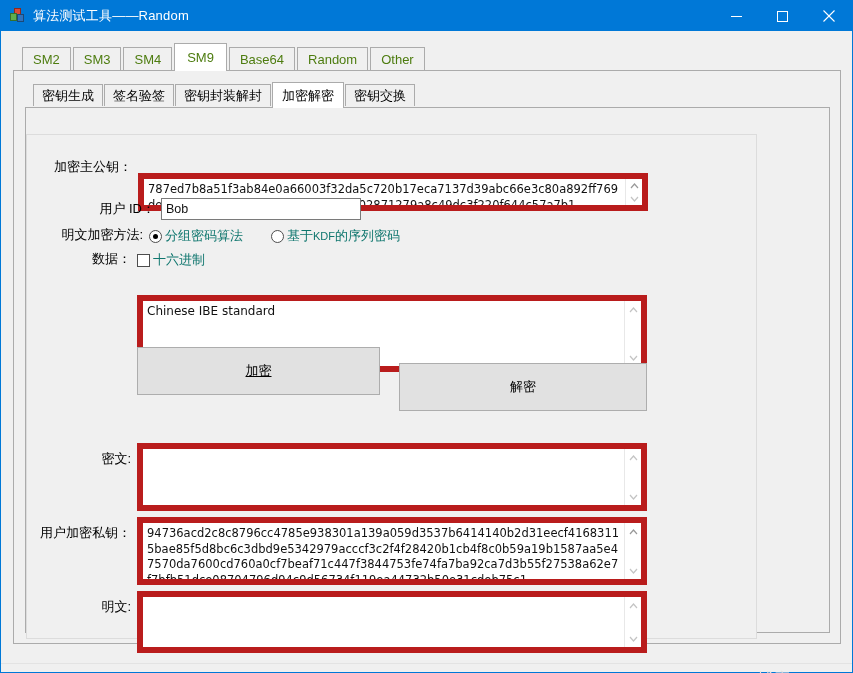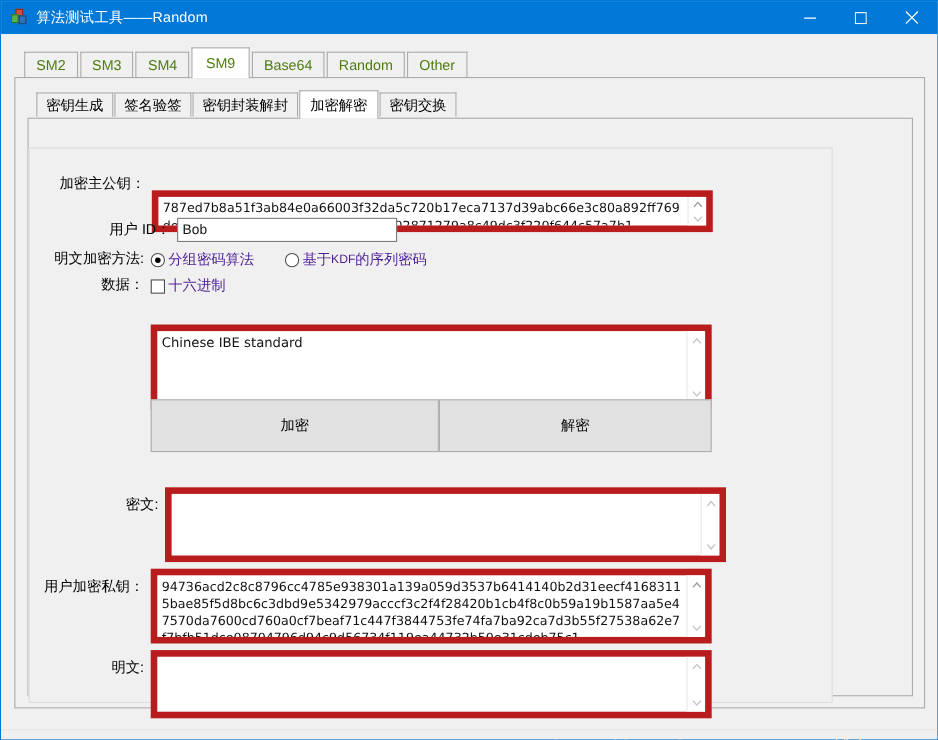--- a/index.html
+++ b/index.html
@@ -185,21 +185,21 @@
   .input-single {
     background: #ffffff;
     border: 1px solid #7a7a7a;
     height: 22px;
     display: flex; align-items: center;
     padding-left: 4px;
     font-size: 12.5px;
     color: #111;
   }
   
-  .radio-wrap { display: flex; align-items: center; font-size: 13px; color:#4c1d95; }
+  .radio-wrap { display: flex; align-items: center; font-size: 13px; color:#0f766e; }
   .radio {
     width: 13px; height: 13px; border-radius: 50%;
     border: 1px solid #4d4d4d; background: #fff;
     margin-right: 3px; position: relative; flex: 0 0 auto;
   }
   .radio.checked::after {
     content: ""; position: absolute;
     left: 3px; top: 3px; width: 5px; height: 5px;
     border-radius: 50%; background: #000;
   }
@@ -345,21 +345,21 @@
                 </div>
               </div>
 
               <div class="row" style="left:0; top:63px;">
                 <div class="lbl" style="width:104px; margin-top:3px;margin-left:24px;">用户 ID：</div>
                 <div class="input-single" style="width:200px; margin-left:6px;">
                   <span>Bob</span>
                 </div>
               </div>
 
-              <div class="row" style="left:0; top:92px;">
+              <div class="row" style="left:12px; top:92px;">
                 <div class="lbl" style="width:104px; margin-top:0px;">明文加密方法:</div>
                 <div class="radio-wrap" style="margin-left:6px;">
                   <span class="radio checked"></span>
                   <span>分组密码算法</span>
                 </div>
                 <div class="radio-wrap" style="margin-left:28px;">
                   <span class="radio"></span>
                   <span>基于</span>
                     <span class="kdf-small">KDF</span>
                     <span>的序列密码</span>
@@ -385,28 +385,28 @@
                       </div>
                     <div class="arrow-dn">
                         <svg width="9" height="6" viewBox="0 0 9 6">
                           <polyline points="1,1 4.5,5 8,1" fill="none" stroke="#c4c4c4" stroke-width="1.2"></polyline>
                         </svg>
                       </div>
                   </div>
                 </div>
               </div>
 
-              <div class="btn" style="position:absolute; left:110px; top:228px; width:262px; height:48px;">
+              <div class="btn" style="position:absolute; left:110px; top:212px; width:243px; height:48px;text-decoration:underline;">
                 <span>加密</span>
               </div>
               <div class="btn" style="position:absolute; left:372px; top:228px; width:248px; height:48px;">
                 <span>解密</span>
               </div>
 
-              <div class="row" style="left:0; top:288px;padding-left:13px;">
+              <div class="row" style="left:0; top:288px;">
                 <div class="lbl" style="width:104px; margin-top:28px;">密文:</div>
                 <div class="field-box" style="width:510px; height:68px; margin-left:6px;">
                   <div class="field-text" style="padding-right:19px;"></div>
                   <div class="vscroll">
                     <div class="arrow-up">
                         <svg width="9" height="6" viewBox="0 0 9 6">
                           <polyline points="1,5 4.5,1 8,5" fill="none" stroke="#c4c4c4" stroke-width="1.2"></polyline>
                         </svg>
                       </div>
                     <div class="arrow-dn">

